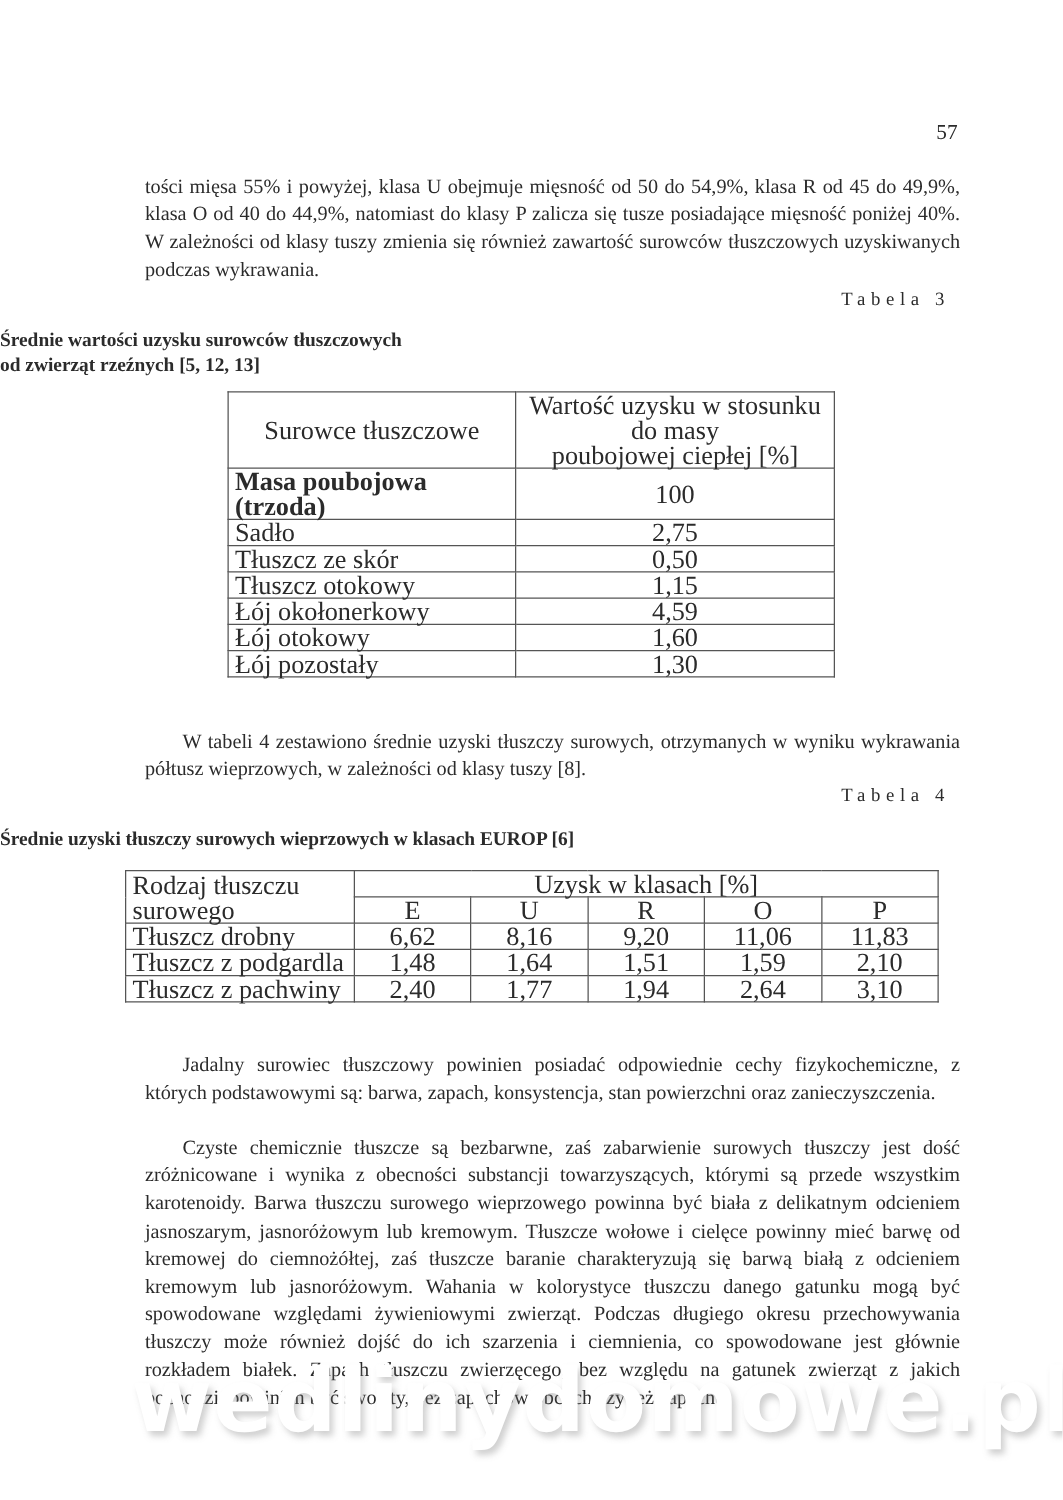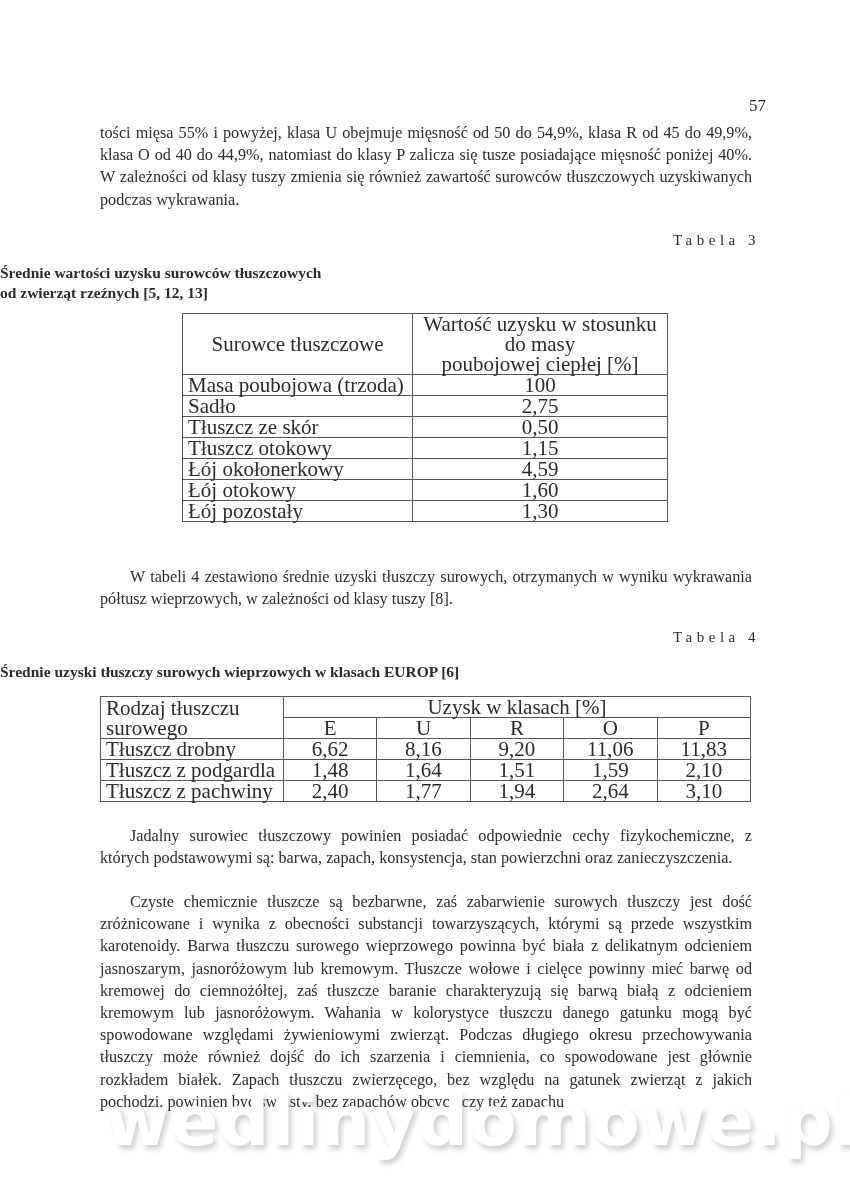--- a/index.html
+++ b/index.html
@@ -3,36 +3,36 @@
 <meta charset="utf-8">
 <style>
   html, body { margin: 0; padding: 0; background: #ffffff; }
   body {
     width: 850px; height: 1200px; position: relative; overflow: hidden;
     font-family: "Liberation Serif", serif; color: #2b2b2b;
   }
   .page-number { position: absolute; top: 96px; right: 84px; font-size: 17px; }
   .para {
     position: absolute; left: 100px; width: 652px;
-    font-size: 16.2px; line-height: 22.2px; text-align: justify; margin: 0;
+    font-size: 16.2px; line-height: 22.2px; text-align: justify; margin: 16px;
   }
   .para.indent { text-indent: 30px; }
   .tabela-label { position: absolute; right: 90px; font-size: 15px; letter-spacing: 4.5px; }
   .table-title {
     position: absolute; left: 0; width: 850px; 
     font-weight: bold; font-size: 15.5px; line-height: 20px;
   }
   table { position: absolute; border-collapse: collapse; font-size: 21px; }
   td, th { border: 1.3px solid #555; padding: 0 5px; font-weight: normal; }
   #t3 { left: 182px; top: 313px; width: 486px; }
   #t3 th { height: 52px; text-align: center; line-height: 20px; }
   #t3 td { height: 20px; line-height: 20px; }
   #t3 td.val { text-align: center; }
   #t3 .c1 { width: 219px; }
-  #t3 tr.bold td.name { font-weight: normal; }
+  #t3 tr.bold td.name { font-weight: bold; }
   #t4 { left: 100px; top: 696px; width: 651px; }
   #t4 th, #t4 td { height: 20px; line-height: 20px; }
   #t4 th.group { text-align: center; }
   #t4 th.rowhead { text-align: left; width: 171px; }
   #t4 th.cls, #t4 td.val { text-align: center; width: 82px; }
   #t4 td.name { text-align: left; }
   .watermark {
     position: absolute; left: 105px; top: 1080px; width: 650px;
     font-family: "DejaVu Sans", sans-serif; font-weight: bold; font-size: 70px;
     color: #ffffff; letter-spacing: 1px;

